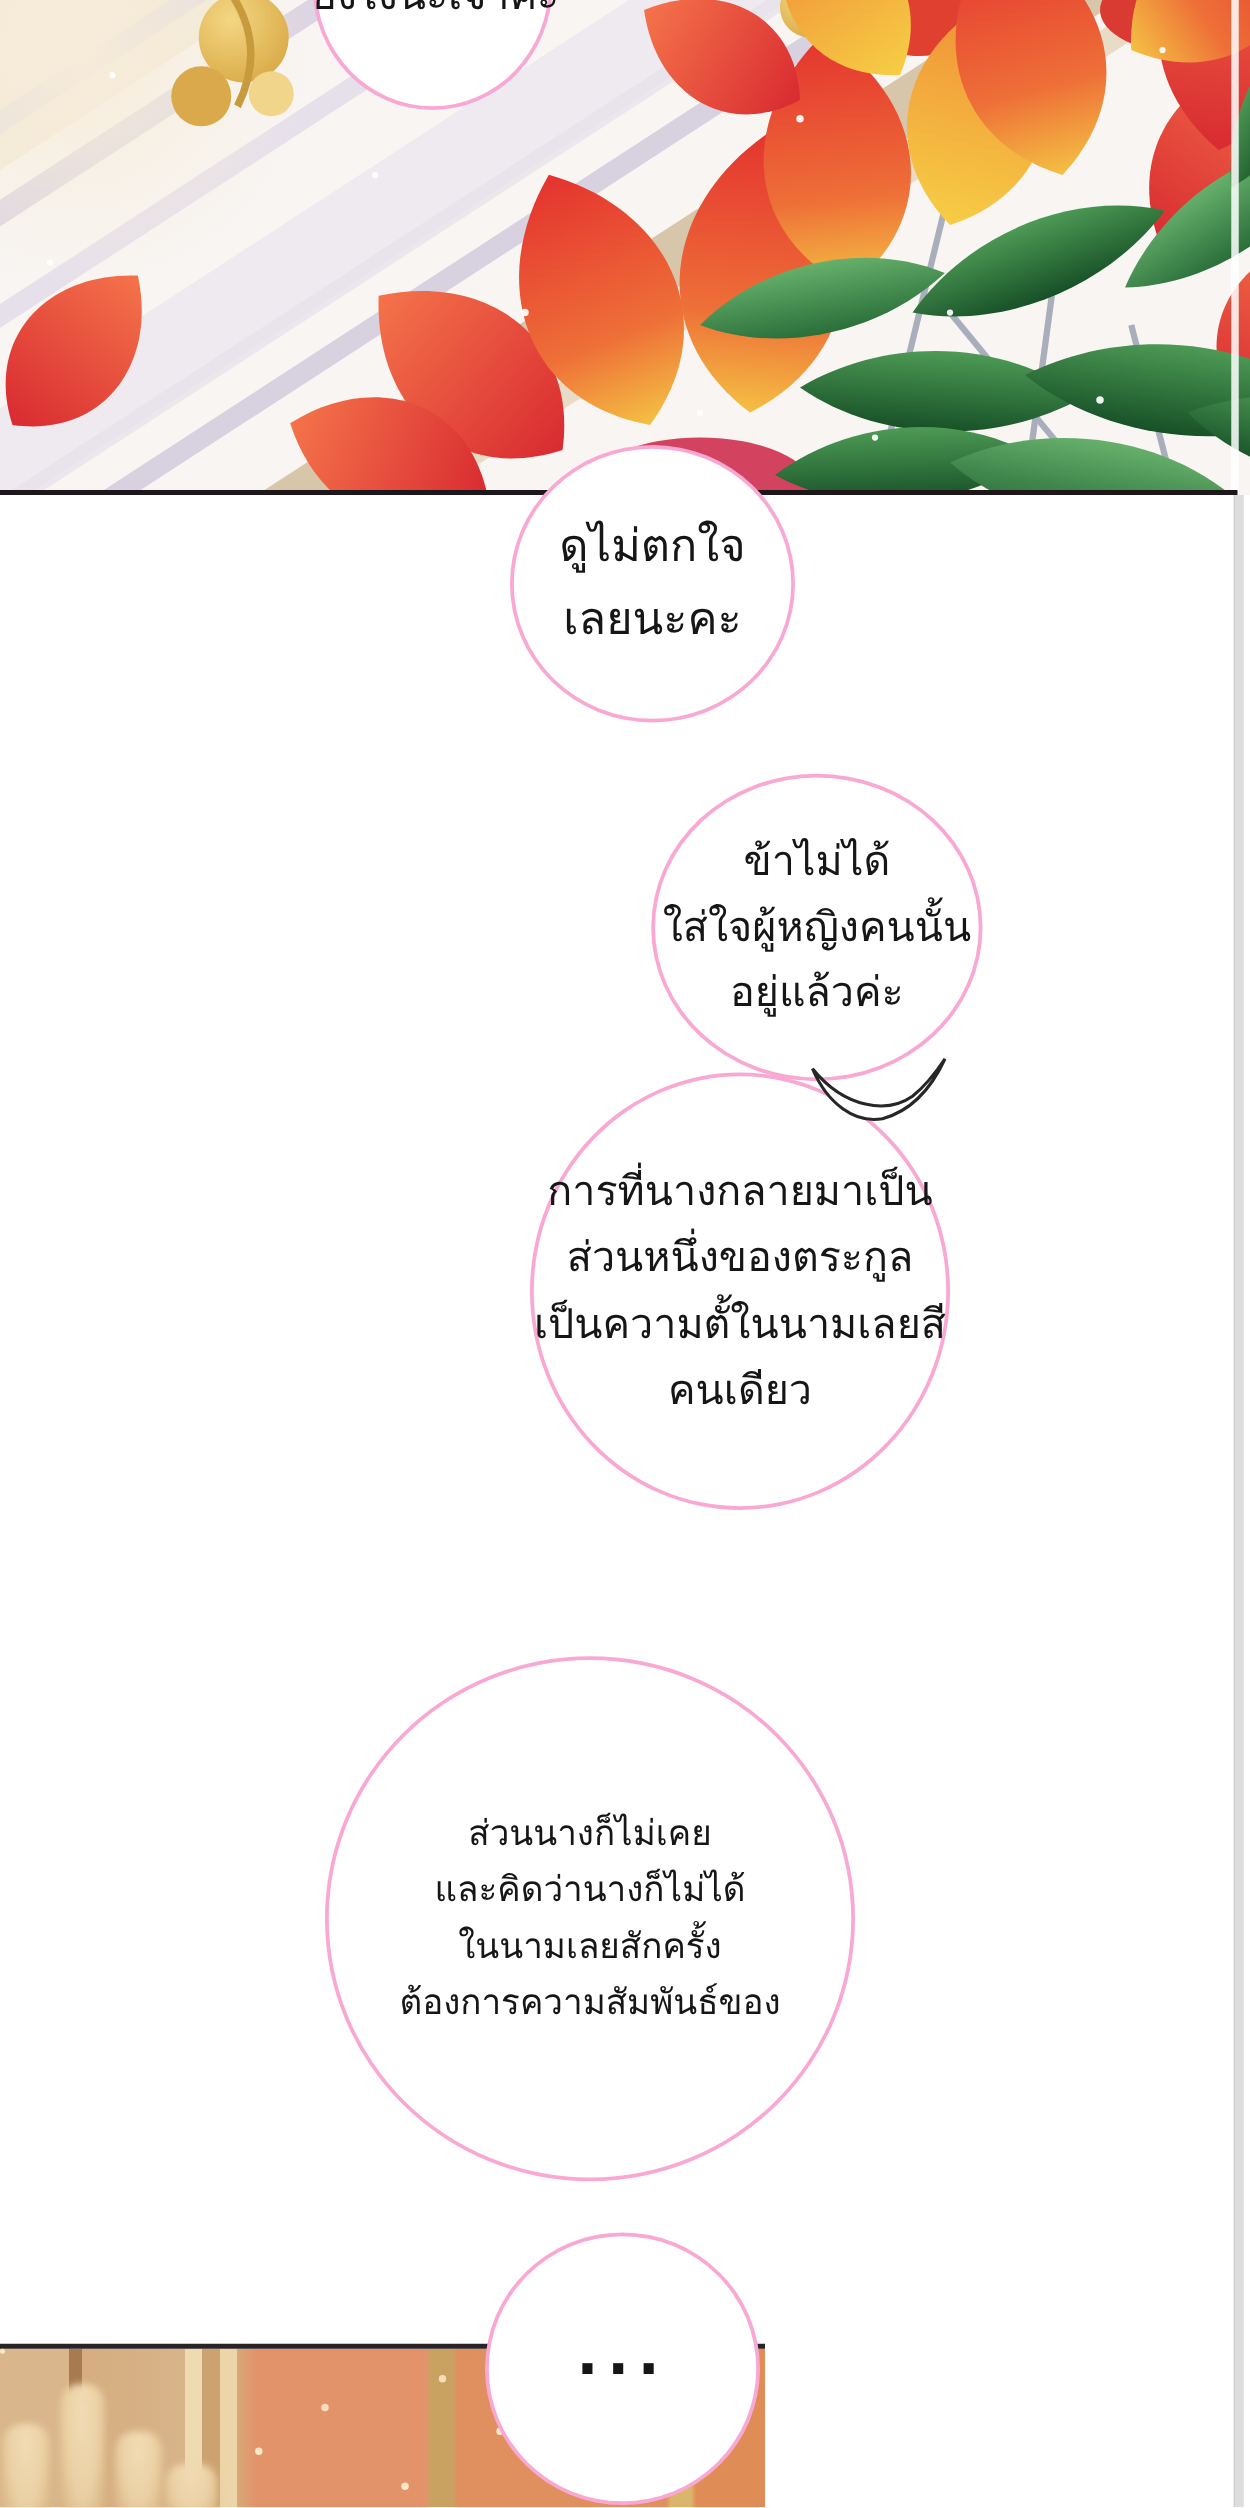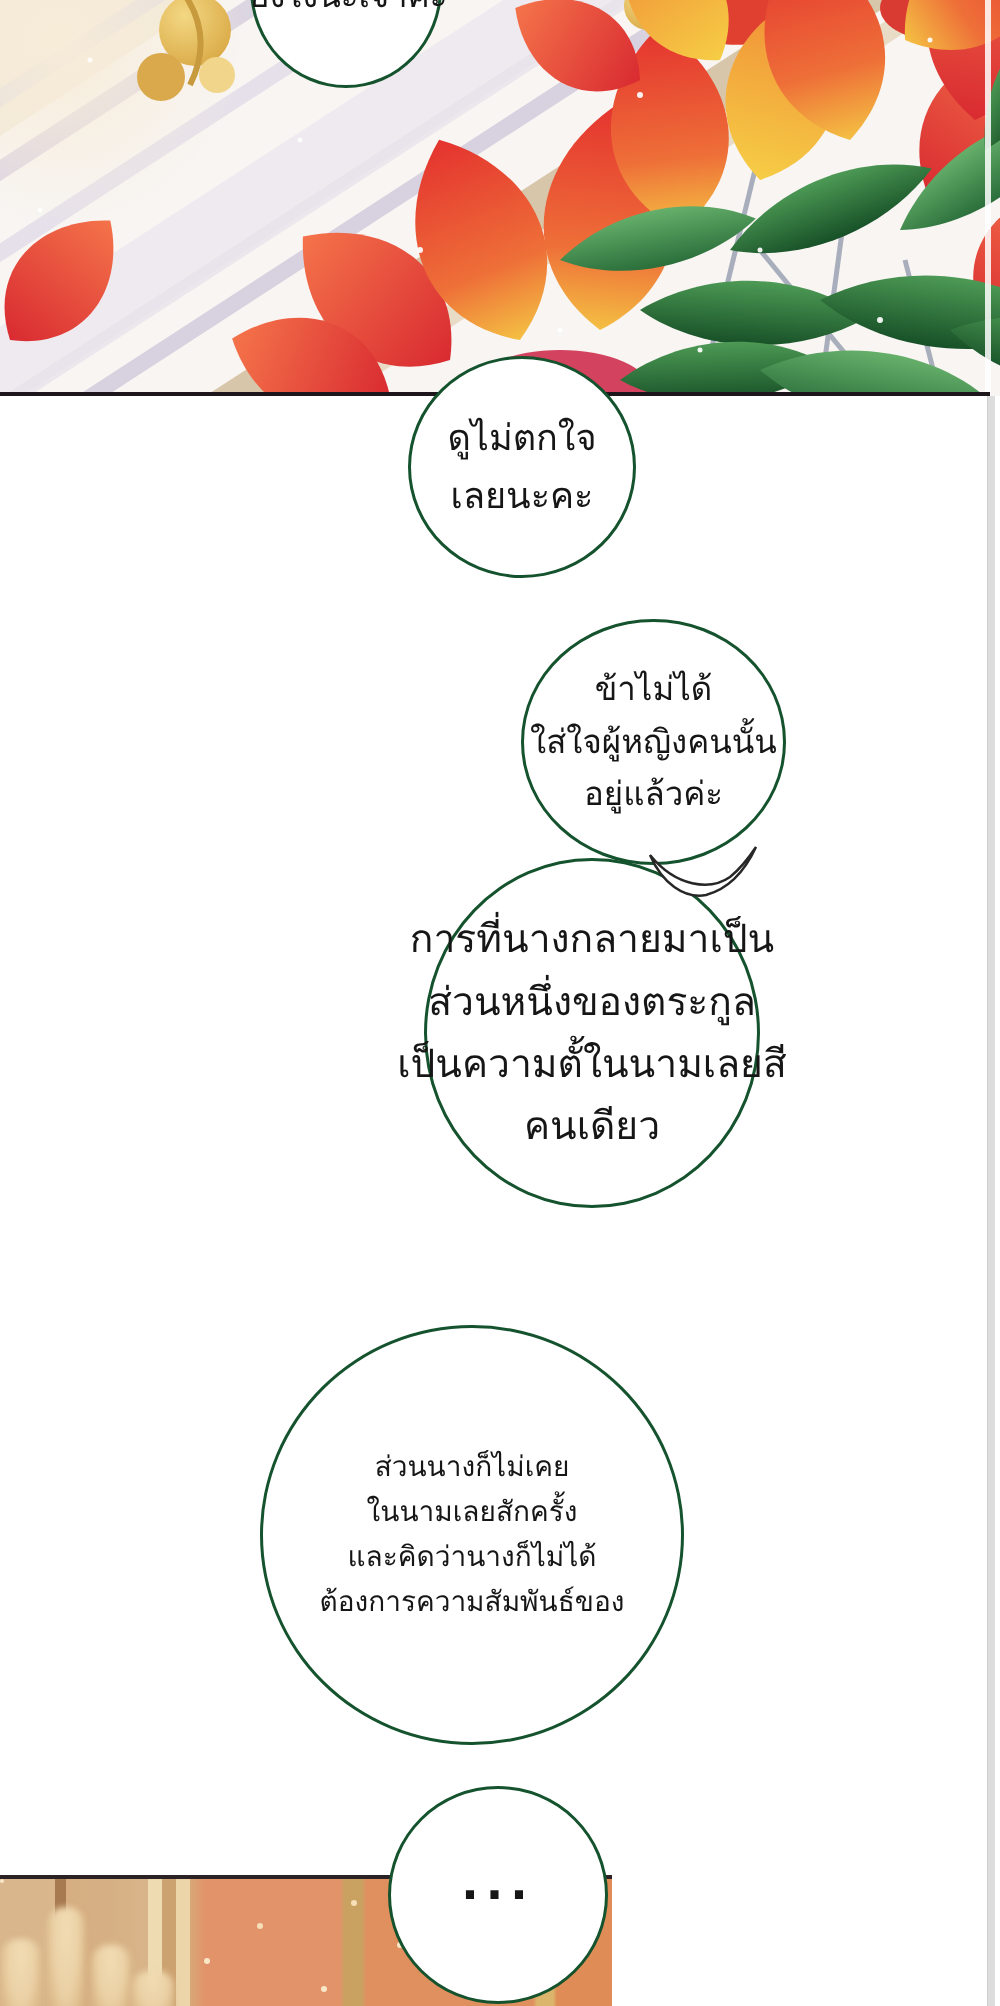--- a/index.html
+++ b/index.html
@@ -23,29 +23,29 @@
   .baluster{position:absolute;background:radial-gradient(ellipse at 50% 20%,#f2dcb4 0%,#ead0a4 55%,#d3ab77 100%);
     border-radius:16px 16px 8px 8px;filter:blur(3px);}
   .sparkles-bottom{position:absolute;left:0;top:0;width:4px;height:4px;border-radius:50%;background:#f9e8c8;
     box-shadow:205px 80px 0 1px #f9e8c8,258px 45px 0 1px #f6dfb9,322px 108px 0 1px #f9e8c8,
                352px 22px 0 1px #f6dfb9,398px 64px 0 1px #f9e8c8,472px 96px 0 1px #f6dfb9;}
   
   .scroll-track{position:absolute;top:0;right:5px;width:7px;height:2006px;background:#dddddd;
     border-left:1px solid #cfcfcf;z-index:1;}
   
   .bubble{
-    position:absolute;background:#ffffff;border:3px solid #14532d;border-radius:50%;
+    position:absolute;background:#ffffff;border:3px solid #f9a8d4;border-radius:50%;
     display:flex;flex-direction:column;justify-content:center;align-items:center;
     text-align:center;z-index:5;box-sizing:border-box;
   }
   .bubble span{display:block;white-space:nowrap;line-height:1.6;}
   .b-top{left:250px;top:-112px;width:192px;height:200px;}
   .b-1{left:408px;top:356px;width:228px;height:222px;font-size:36px;}
   .b-2{left:521px;top:619px;width:265px;height:246px;font-size:33px;}
-  .b-3{left:424px;top:858px;width:336px;height:350px;font-size:39px;}
+  .b-3{left:424px;top:858px;width:336px;height:350px;font-size:33px;}
   .b-4{left:260px;top:1325px;width:424px;height:420px;font-size:28px;}
   .b-5{left:388px;top:1786px;width:220px;height:218px;}
   .b-5 span{font-size:46px;font-weight:700;letter-spacing:7px;line-height:1;transform:translateY(-12px);}
   .clip-text{
     position:absolute;left:250px;top:-24px;width:192px;text-align:center;
     font-size:33px;line-height:1.2;z-index:6;white-space:nowrap;
   }
   .join-curl{position:absolute;left:648px;top:843px;width:110px;height:56px;z-index:6;}
 </style>
 </head>
@@ -201,22 +201,22 @@
 
   <div class="bubble b-3">
     <span>การที่นางกลายมาเป็น</span>
     <span>ส่วนหนึ่งของตระกูล</span>
     <span>เป็นความตั้ในนามเลยสี</span>
     <span>คนเดียว</span>
   </div>
 
   <div class="bubble b-4">
     <span>ส่วนนางก็ไม่เคย</span>
+    <span>และคิดว่านางก็ไม่ได้</span>
     <span>ในนามเลยสักครั้ง</span>
-    <span>และคิดว่านางก็ไม่ได้</span>
     <span>ต้องการความสัมพันธ์ของ</span>
   </div>
 
   <div class="bubble b-5">
     <span>...</span>
   </div>
 
 </div>
 
 </body></html>

